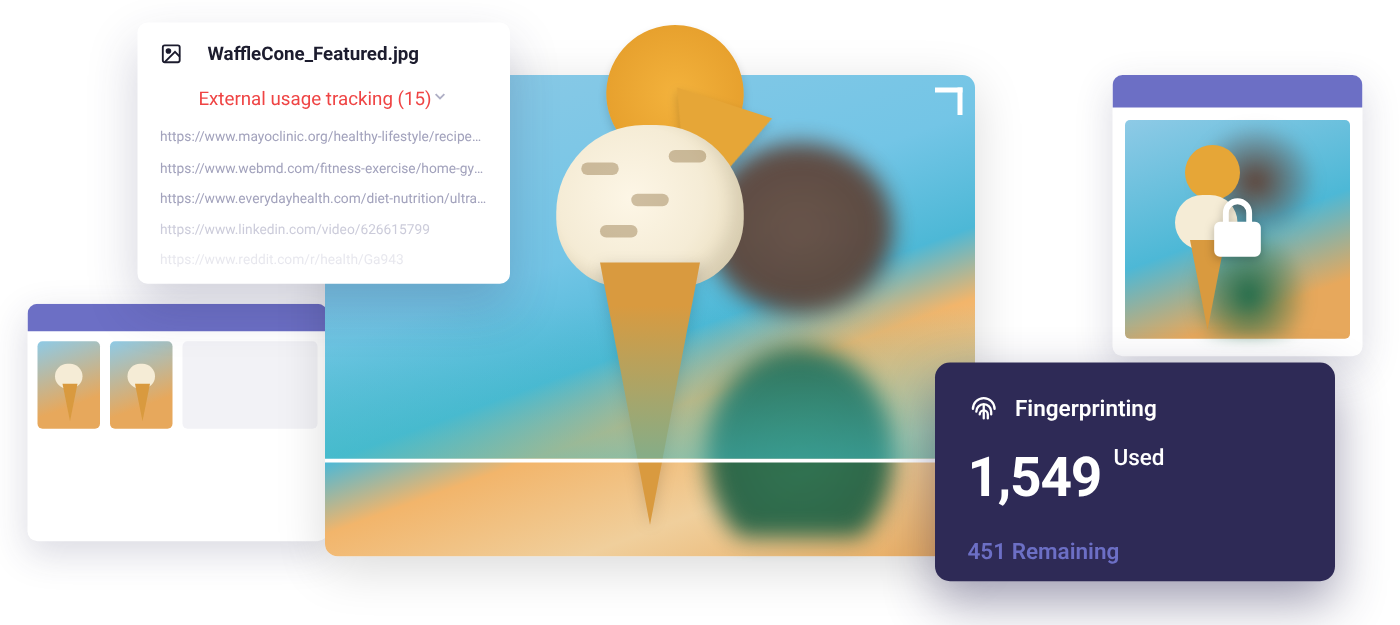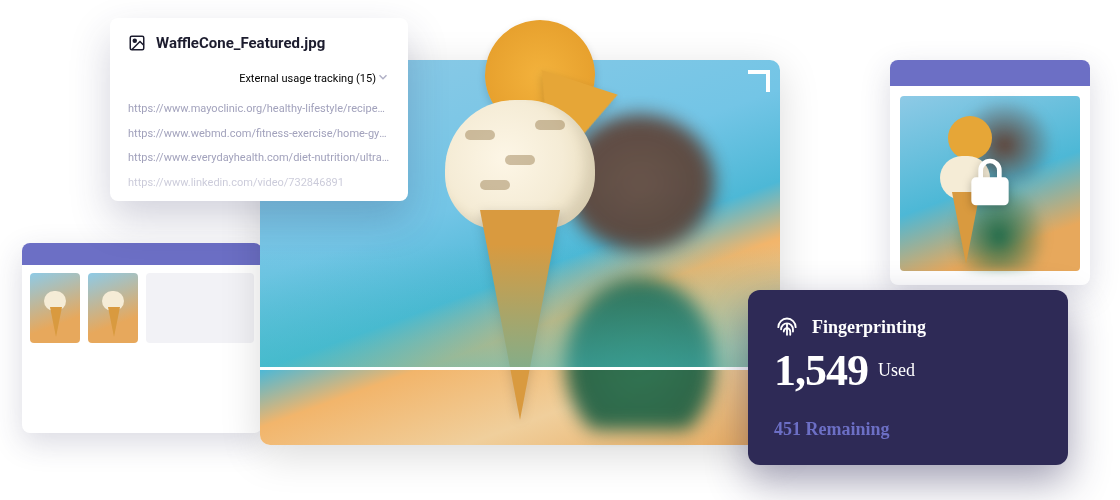--- a/index.html
+++ b/index.html
@@ -154,51 +154,50 @@
     
     .panel {
       position:absolute;
       left: 110px; top: 18px;
       width: 298px;
       background:#fff;
       border-radius: 8px;
       box-shadow: 0 18px 40px rgba(52,52,95,.22);
       padding:16px 18px 10px 18px;
     }
-    .panel-header{display:flex;align-items:center;gap:10px;}
+    .panel-header{display:flex;align-items:center;gap:20px;}
     .img-icon{width:18px;height:18px;flex-shrink:0;}
     .filename{font-weight:700;font-size:15px;color:#1c1c2e;}
     .expander{
-      display:flex;align-items:center;justify-content:flex-end;
-      margin-top:18px;color:#000000;font-size:11px;cursor:pointer;
+      display:flex;align-items:center;justify-content:center;
+      margin-top:18px;color:#ef4444;font-size:15px;cursor:pointer;
     }
     .chev{color:#b0b0c6;}
     .url-list{margin-top:14px;display:flex;flex-direction:column;gap:8px;}
     .url-item{
       font-size:11px;color:#a2a2bc;white-space:nowrap;overflow:hidden;text-overflow:ellipsis;
       line-height:1.5;
     }
     .url-item.fade1{opacity:.55;}
     .url-item.fade2{opacity:.25;}
 
     
     .fp-card{
       position:absolute;
       right: 52px; top: 290px;
       width: 320px; height: 175px;
       background:#2e2a56;
       border-radius:12px;
       box-shadow: 0 16px 40px rgba(46,42,86,.45);
       color:#fff;
       padding:22px 26px;
-      font-family:Liberation Serif, serif;
     }
     .fp-head{display:flex;align-items:center;gap:12px;}
     .fp-title{font-size:18px;font-weight:600;}
-    .fp-row{display:flex;align-items:center;gap:10px;margin-top:3px;}
+    .fp-row{display:flex;align-items:flex-start;gap:10px;margin-top:14px;}
     .fp-num{font-size:44px;font-weight:700;letter-spacing:-1px;}
     .fp-used{font-size:18px;font-weight:500;}
     .fp-rem{margin-top:23px;font-size:18px;font-weight:600;color:#6c6fc5;}
   </style>
 </head>
 <body>
 
 <div class="stage">
 
   <div class="mini-left">
@@ -246,21 +245,22 @@
       <span class="chev">
         <svg width="14" height="14" viewBox="0 0 24 24" fill="none" stroke="currentColor" stroke-width="2.5">
             <polyline points="6 9 12 15 18 9"></polyline>
           </svg>
       </span>
     </div>
     <div class="url-list">
       <div class="url-item">https://www.mayoclinic.org/healthy-lifestyle/recipes/lem…</div>
       <div class="url-item">https://www.webmd.com/fitness-exercise/home-gym-ideas</div>
       <div class="url-item">https://www.everydayhealth.com/diet-nutrition/ultra-proc…</div>
-      <div class="url-item fade1">https://www.linkedin.com/video/732846891</div>
+      <div class="url-item fade1">https://www.linkedin.com/video/626615799</div>
+      <div class="url-item fade2">https://www.reddit.com/r/health/Ga943</div>
     </div>
   </div>
 
   <div class="mini-right">
     <div class="mini-bar"></div>
     <div class="img-area">
       <div class="bg-p"></div>
       <div class="rwafer"></div>
       <div class="rscoop"></div>
       <div class="rcone"></div>

